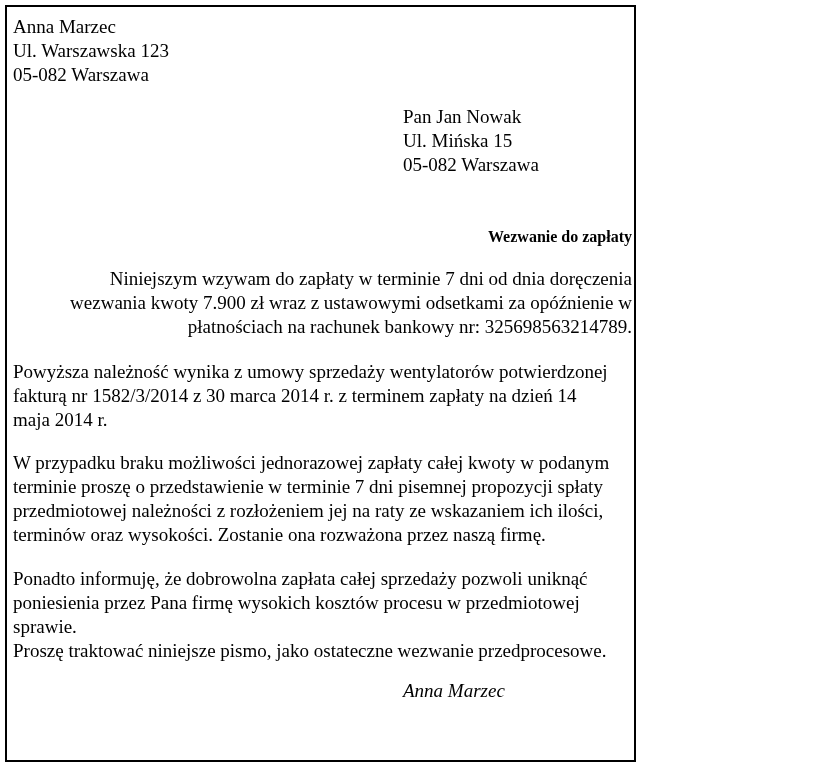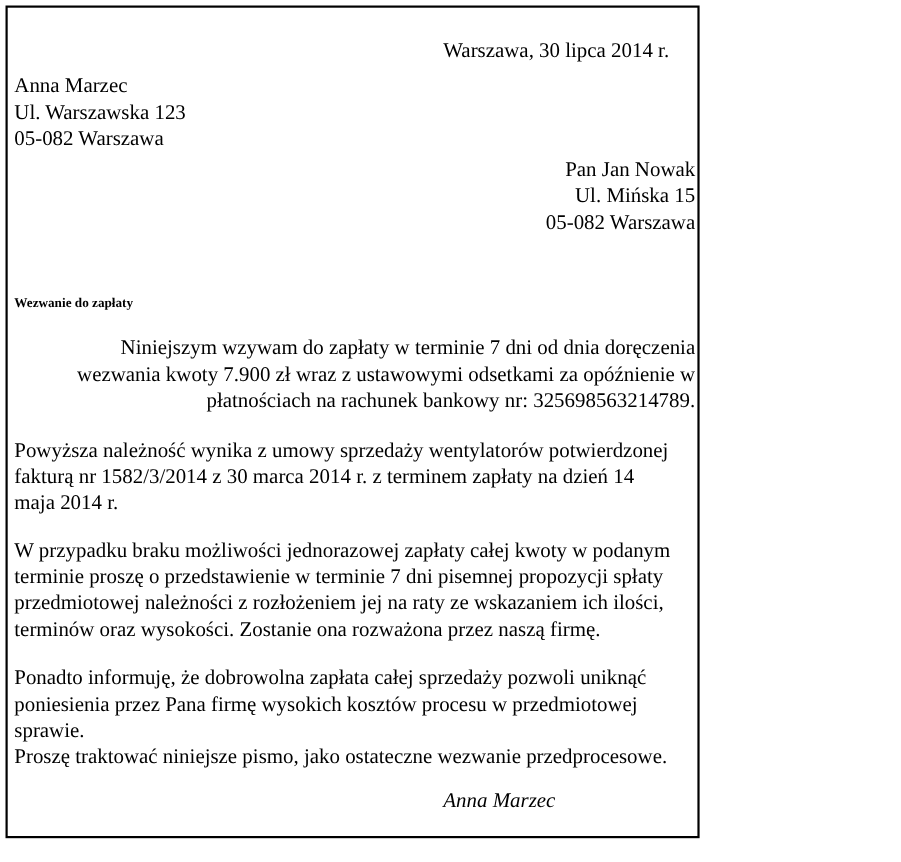--- a/index.html
+++ b/index.html
@@ -38,28 +38,27 @@
     margin-left: 390px;
   }
   .date-line {
     margin-top: 28px;
     white-space: pre;
   }
   .sender {
     margin-top: 8px;
   }
   .recipient {
-    margin-top: 4px;
-    text-align: right;
+    margin-top: 18px;
   }
   .letter-title {
     margin: 48px 0 18px 0;
-    text-align: left;
+    text-align: right;
     font-weight: bold;
-    font-size: 12px;
+    font-size: 16px;
     line-height: 24px;
   }
   .para-1 { margin-top: 0; text-align: right; }
   .para-2 { margin-top: 21px; }
   .para-3 { margin-top: 19px; }
   .para-4 { margin-top: 20px; }
   .signature {
     margin-top: 16px;
   }
   .signature-name {
@@ -68,21 +67,20 @@
   .signature-note {
     font-style: normal;
   }
 </style>
 </head>
 <body>
 
 <div class="page">
   <div class="page-content">
 
-    <div class="date-line indent">Warszawa, 30 lipca 2014 r.</div>
 
     <div class="block sender">Anna Marzec
 Ul. Warszawska 123
 05-082 Warszawa</div>
 
     <div class="block recipient indent">Pan Jan Nowak
 Ul. Mińska 15
 05-082 Warszawa</div>
 
     <div class="letter-title">Wezwanie do zapłaty</div>

